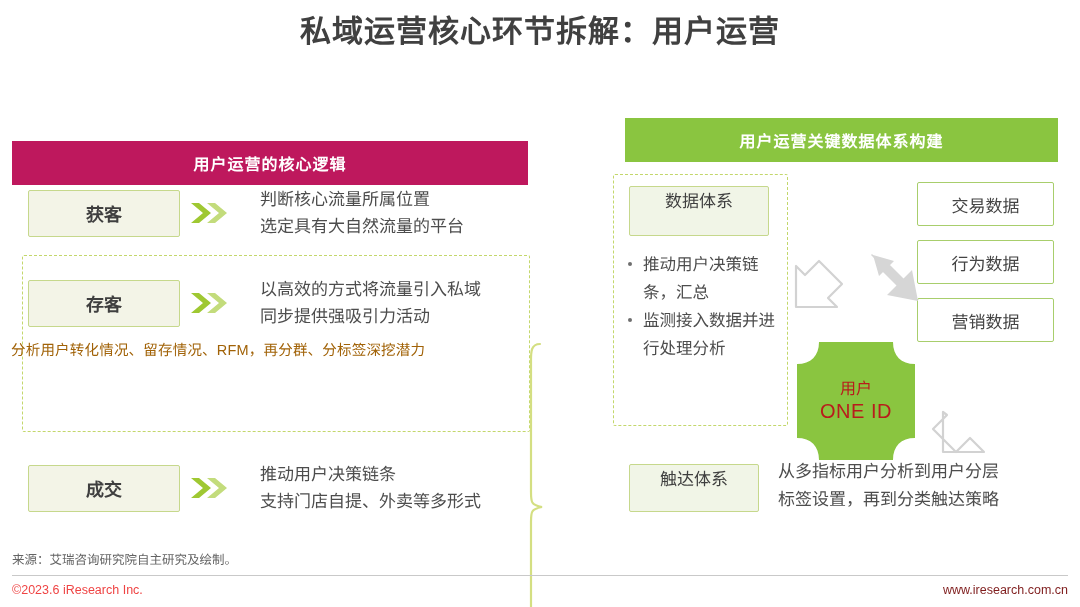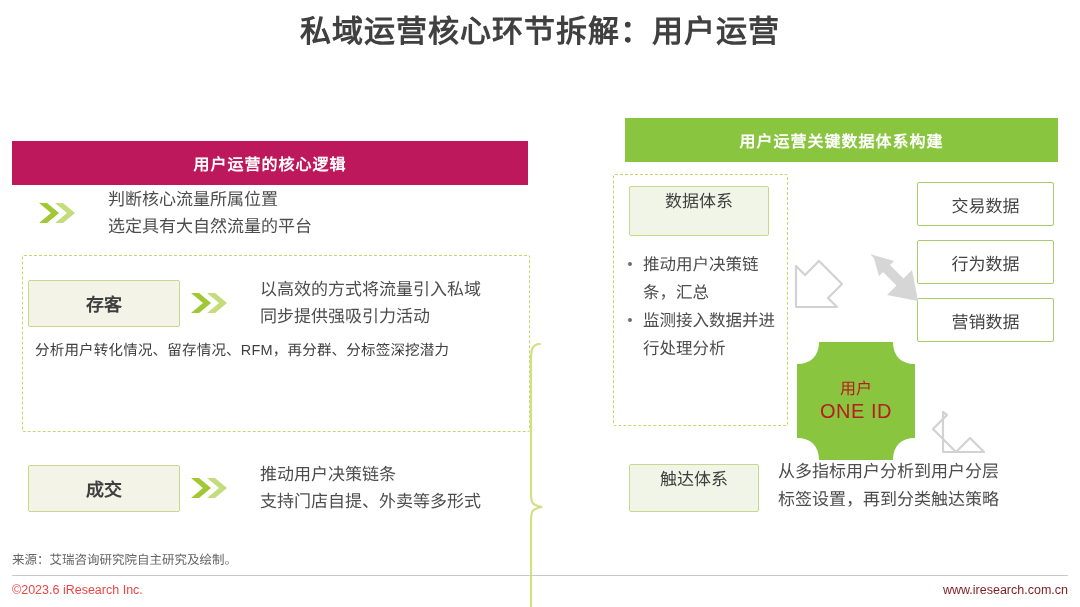--- a/index.html
+++ b/index.html
@@ -103,23 +103,23 @@
   .step-desc {
     margin-left: 27px;
     font-size: 17px;
     color: #4D4D4D;
     line-height: 27px;
     white-space: pre-line;
   }
 
   .note-line {
     position: absolute;
-    left: 35px; top: 176px;
+    left: 11px; top: 176px;
     font-size: 14.5px;
-    color: #404040;
+    color: #a16207;
     letter-spacing: 0.2px;
     white-space: nowrap;
   }
 
   
   #brace { position: absolute; left: 528px; top: 180px; }
 
   
   #right-panel {
     position: absolute;
@@ -263,20 +263,23 @@
 
   <div id="right-header" class="panel-header">
     <span>用户运营关键数据体系构建</span>
   </div>
 
   <div id="left-panel">
 
     <div class="dashed-group"></div>
 
     <div class="step-row" id="row-huoke">
+      <div class="step-chip">
+        <span>获客</span>
+      </div>
       <div class="chevrons">
         <svg width="40" height="24" viewBox="0 0 40 24" aria-hidden="true">
           <path d="M1 2 L13 12 L1 22 L9 22 L21 12 L9 2 Z" fill="#9FC832"></path>
           <path d="M17 2 L29 12 L17 22 L25 22 L37 12 L25 2 Z" fill="#C3DC7C"></path>
         </svg>
       </div>
       <div class="step-desc">判断核心流量所属位置
 选定具有大自然流量的平台</div>
     </div>
 

